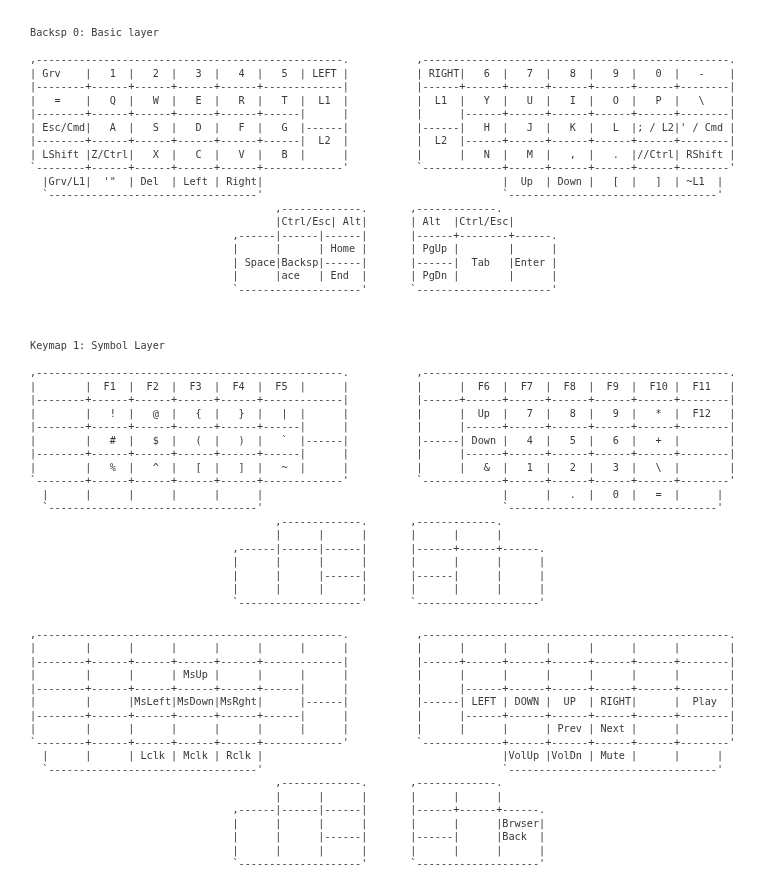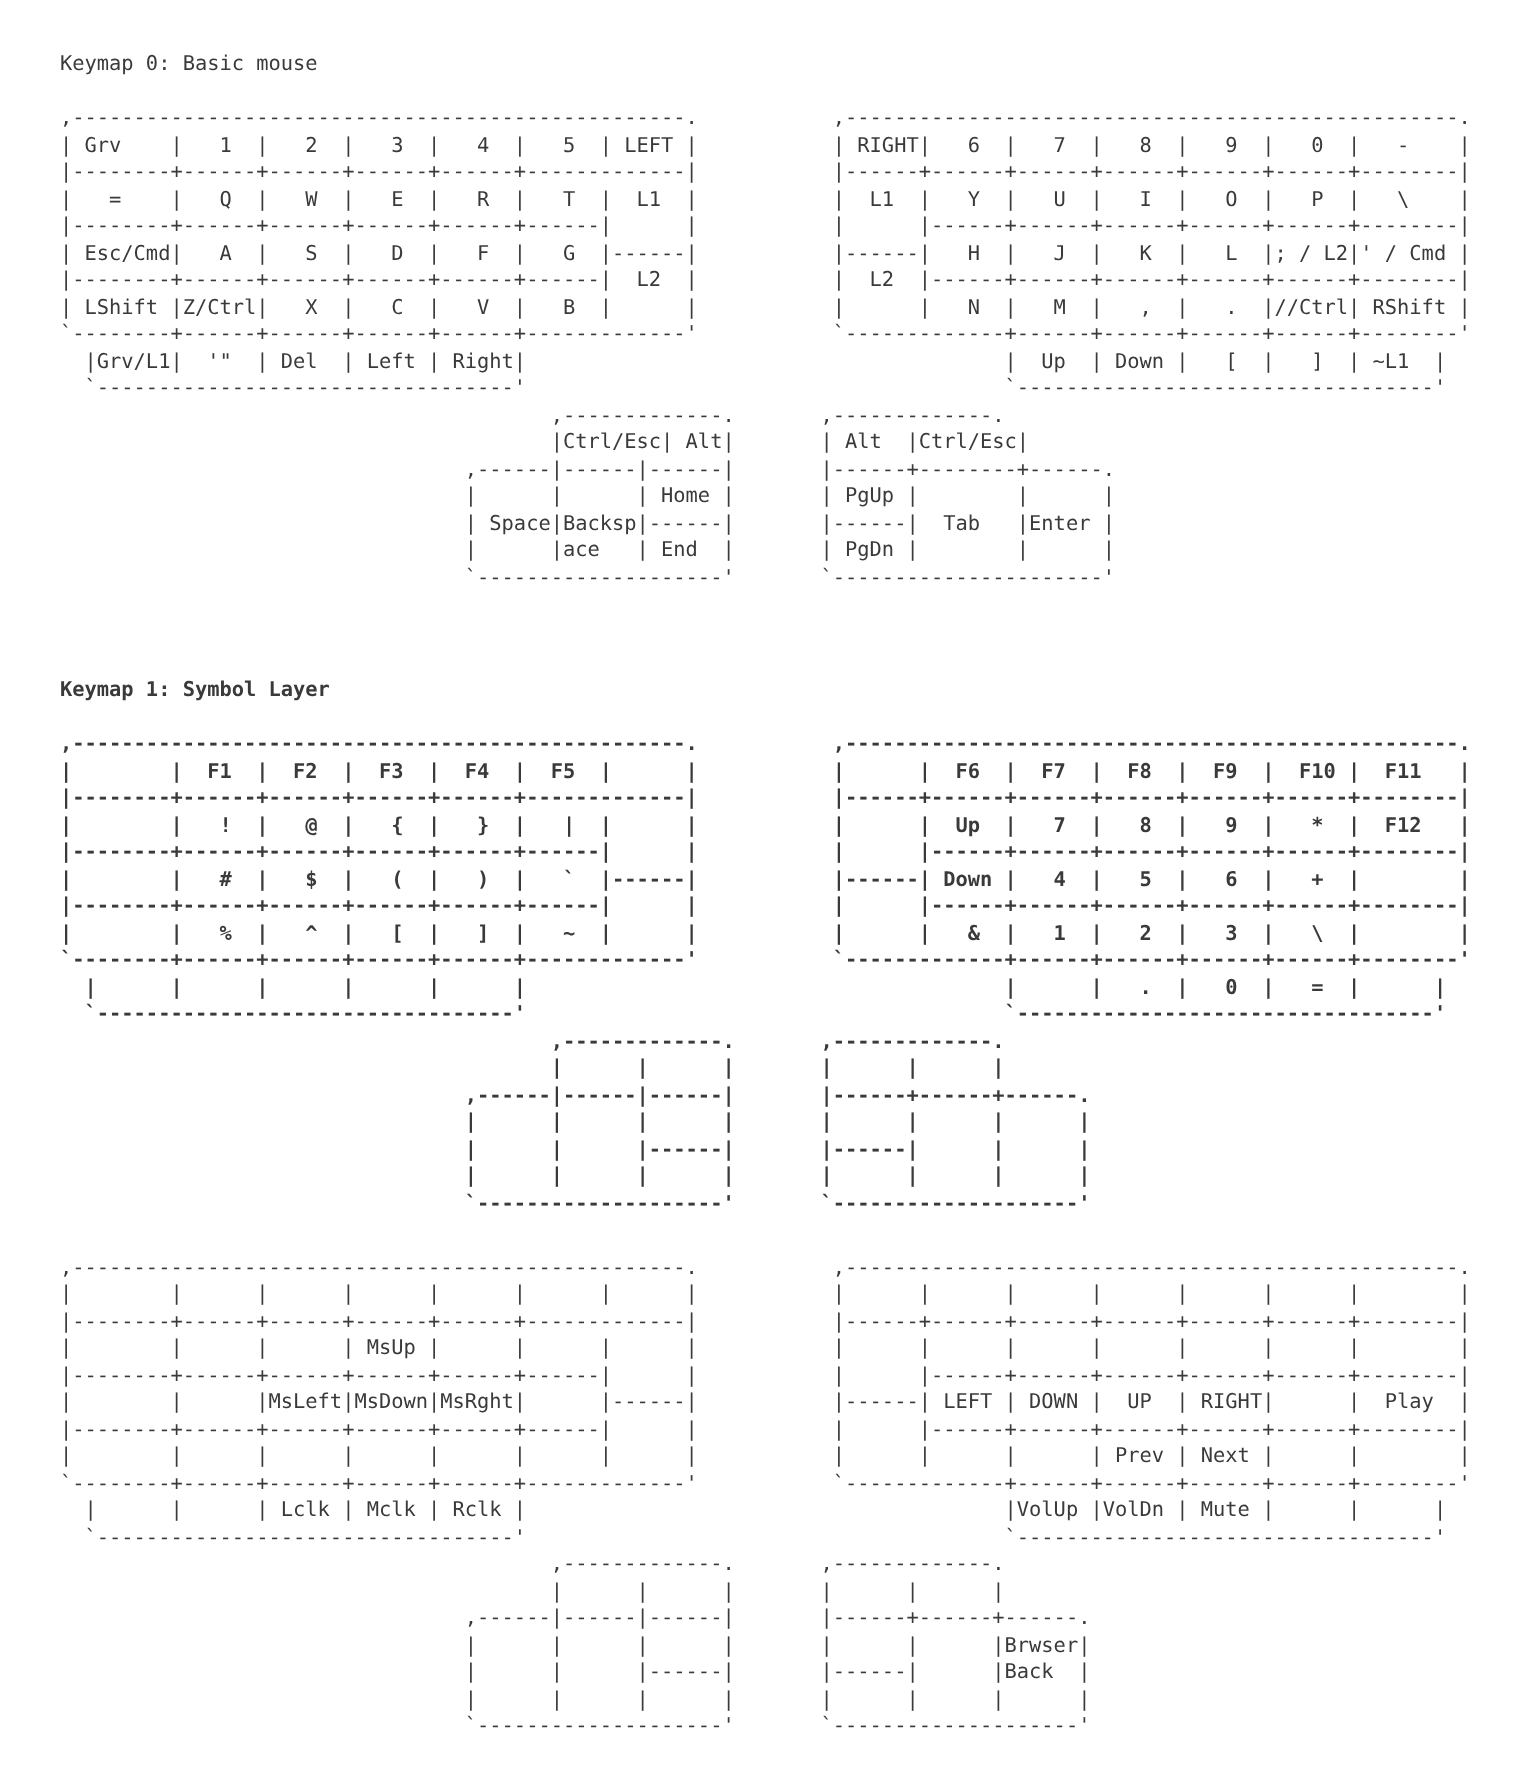--- a/index.html
+++ b/index.html
@@ -11,39 +11,39 @@
     width: 765px;
     height: 883px;
     position: relative;
     overflow: hidden;
   }
   .keymap-section {
     position: absolute;
     left: 30px;
   }
   .s0 { top: 26px; }
-  .s1 { top: 339px; font-weight: bold; }
+  .s1 { top: 339px; }
   .s2 { top: 614px; }
   pre {
     margin: 0;
     font-family: "DejaVu Sans Mono", "Liberation Mono", monospace;
     font-size: 10.2px;
     line-height: 13.5px;
     color: #3a3a3a;
     white-space: pre;
   }
   .km-art {
     margin-top: 13.5px;
   }
 </style>
 </head>
 <body style="background: rgb(255, 255, 255);">
 
 <div class="keymap-section s0">
-  <pre class="km-title">Keymap 0: Basic mouse</pre>
+  <pre class="km-title">Backsp 0: Basic layer</pre>
   <pre class="km-art">,--------------------------------------------------.           ,--------------------------------------------------.
 | Grv    |   1  |   2  |   3  |   4  |   5  | LEFT |           | RIGHT|   6  |   7  |   8  |   9  |   0  |   -    |
 |--------+------+------+------+------+-------------|           |------+------+------+------+------+------+--------|
 |   =    |   Q  |   W  |   E  |   R  |   T  |  L1  |           |  L1  |   Y  |   U  |   I  |   O  |   P  |   \    |
 |--------+------+------+------+------+------|      |           |      |------+------+------+------+------+--------|
 | Esc/Cmd|   A  |   S  |   D  |   F  |   G  |------|           |------|   H  |   J  |   K  |   L  |; / L2|' / Cmd |
 |--------+------+------+------+------+------|  L2  |           |  L2  |------+------+------+------+------+--------|
 | LShift |Z/Ctrl|   X  |   C  |   V  |   B  |      |           |      |   N  |   M  |   ,  |   .  |//Ctrl| RShift |
 `--------+------+------+------+------+-------------'           `-------------+------+------+------+------+--------'
   |Grv/L1|  '"  | Del  | Left | Right|                                       |  Up  | Down |   [  |   ]  | ~L1  |

